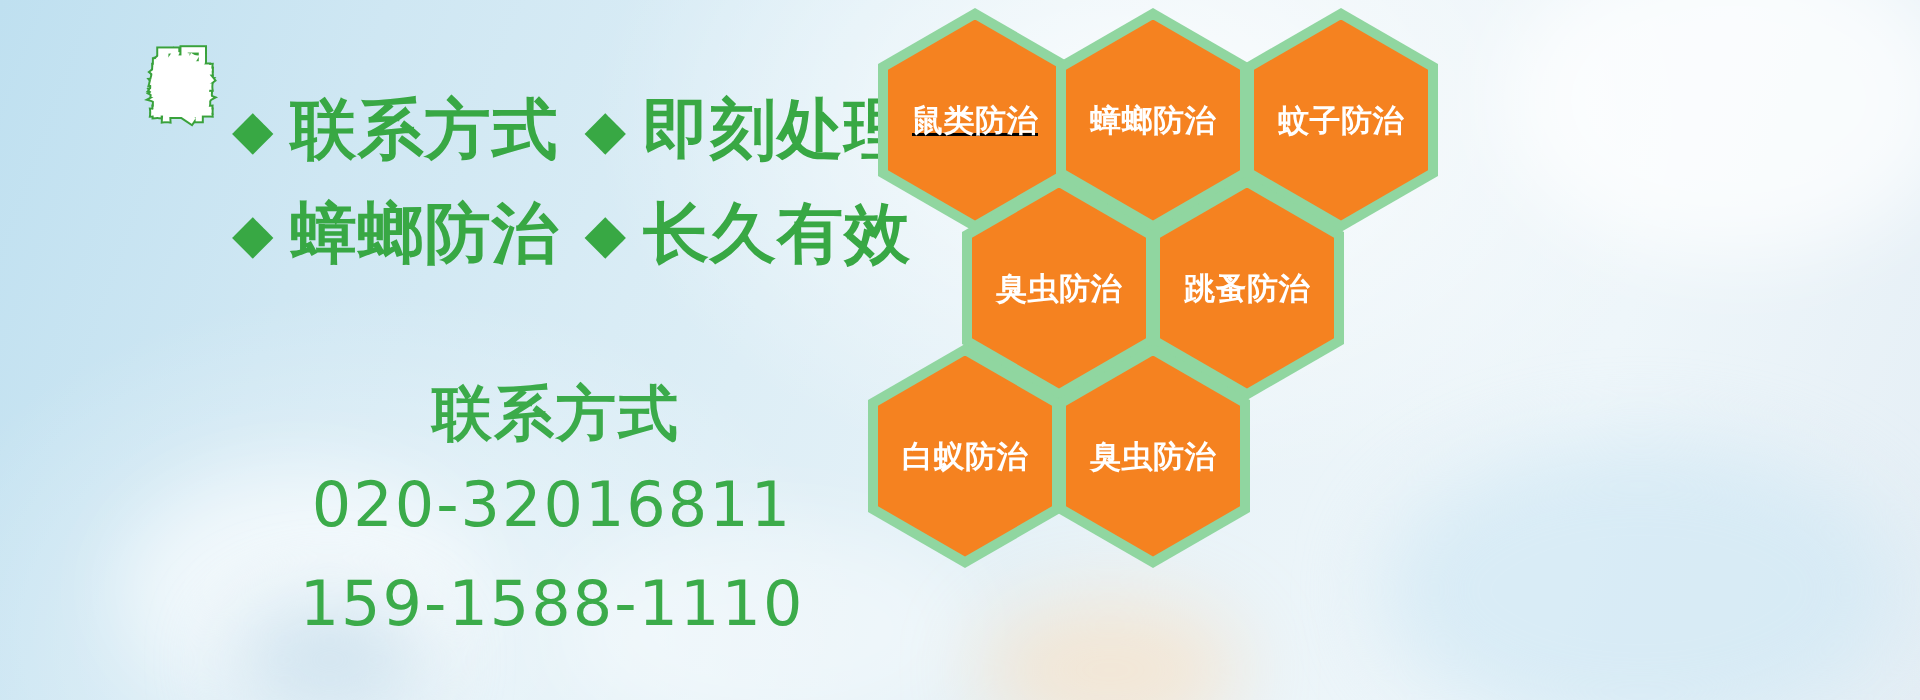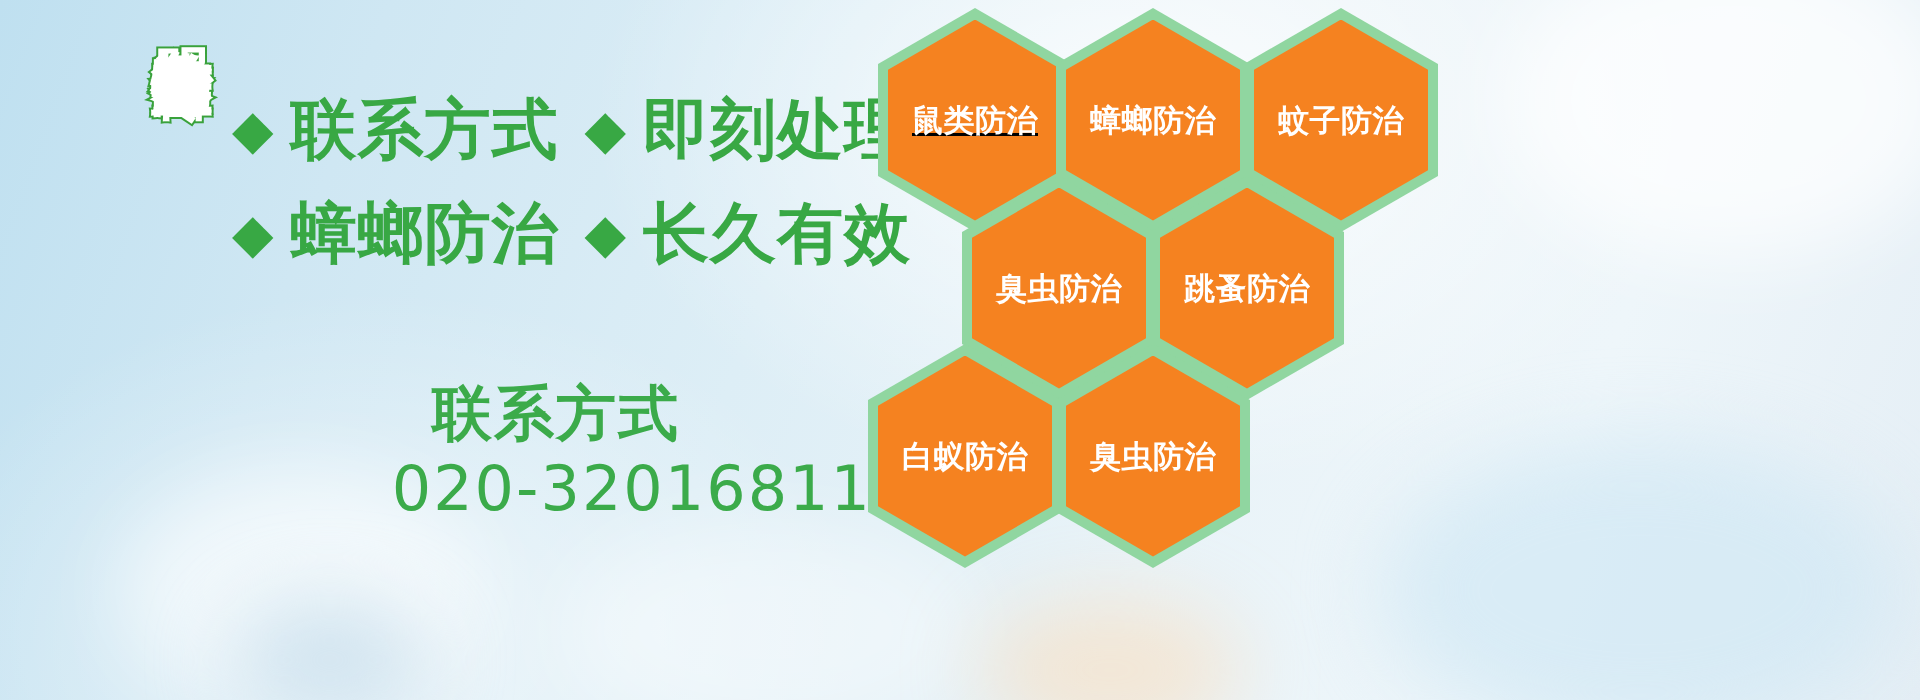--- a/index.html
+++ b/index.html
@@ -99,22 +99,21 @@
     font-weight: 700;
     letter-spacing: 2px;
     line-height: 1.05;
     margin-left: 8px;
   }
   .phone {
     font-size: 62px;
     font-weight: 400;
     letter-spacing: 2px;
     line-height: 1.28;
-    margin-top: 4px;
-    text-align: right;
+    margin-top: 20px;
   }
 
   
   #honeycomb {
     position: absolute;
     left: 862px;
     top: 0px;
     width: 580px;
     height: 580px;
   }
@@ -173,20 +172,21 @@
       <span class="diamond">◆</span>
       <span class="benefit-text">蟑螂防治</span>
       <span class="diamond">◆</span>
       <span class="benefit-text">长久有效</span>
     </div>
   </div>
 
   <div id="contact">
     <div id="contact-title">联系方式</div>
     <div class="phone">020-32016811</div>
+    <div class="phone">159-1588-1110</div>
   </div>
 
   <div id="honeycomb">
 
     <div class="hex" style="left:16px;   top:8px;text-decoration:underline;">
       <div class="hex-inner">
         <span class="hex-label">鼠类防治</span>
       </div>
     </div>
     <div class="hex" style="left:382px; top:8px;">

